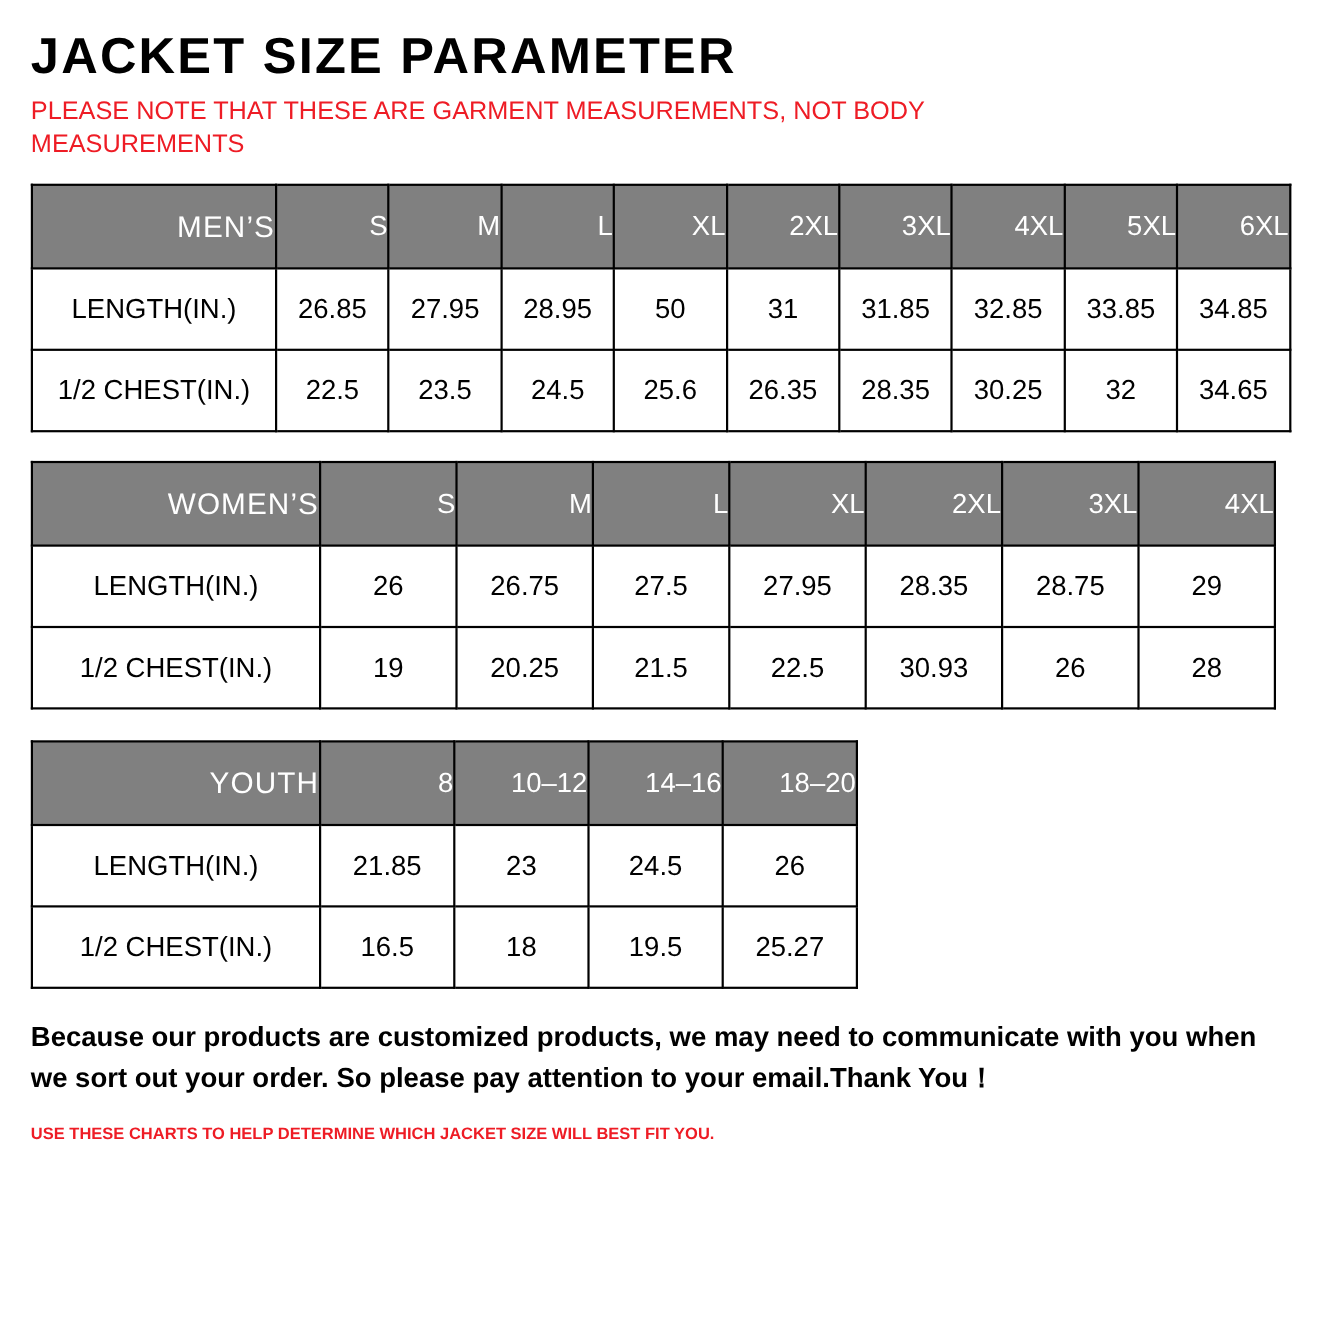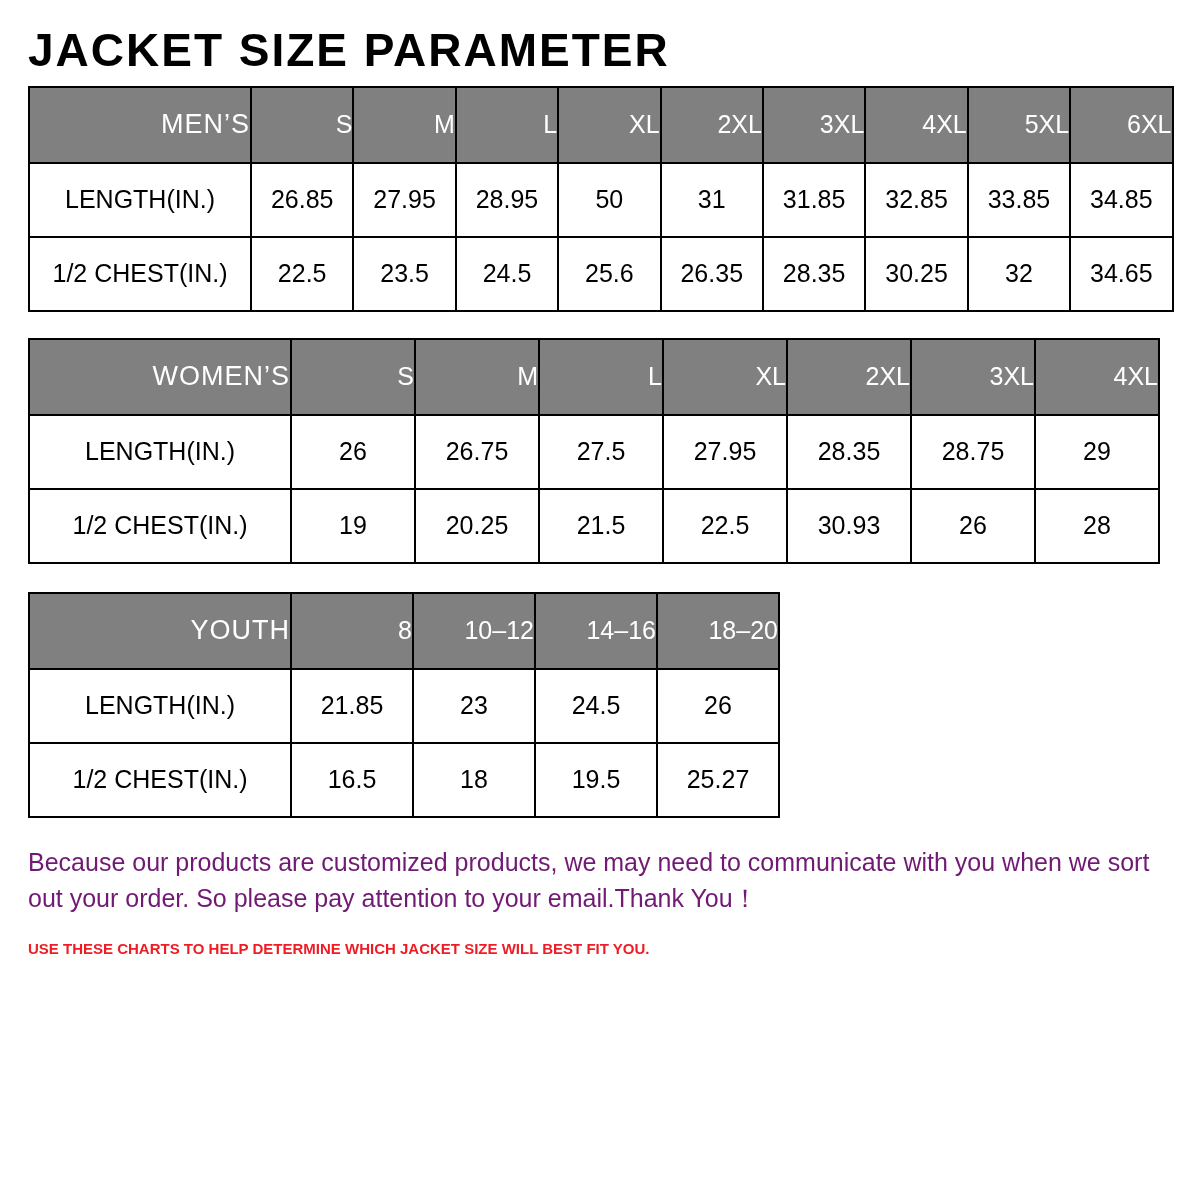--- a/index.html
+++ b/index.html
@@ -69,42 +69,44 @@
 
   #womens-table { width: 1130px; }
   #womens-table col.lbl { width: 262px; }
   #womens-table col.sz  { width: 124px; }
 
   #youth-table { width: 750px; margin-top: 28px; }
   #youth-table col.lbl { width: 262px; }
   #youth-table col.sz  { width: 122px; }
 
   .note-bottom {
-    color: #701a75;
+    color: #000000;
     font-size: 25px;
     line-height: 1.45;
     margin: 14px 0 16px 0;
     max-width: 1130px;
+    font-weight: bold;
   }
   .note-bottom2 {
     color: #ee1c25;
     font-size: 15px;
     line-height: 1.4;
     margin: 22px 0 0 0;
     max-width: 1130px;
     font-weight: bold;
   }
 </style>
 </head>
 <body>
 
 <div class="page">
 
   <h1 class="title">JACKET SIZE PARAMETER</h1>
 
+  <p class="note-top">PLEASE NOTE THAT THESE ARE GARMENT MEASUREMENTS, NOT BODY MEASUREMENTS</p>
 
   <table class="size" id="mens-table">
     <colgroup>
       <col class="lbl">
         <col class="sz">
         <col class="sz">
         <col class="sz">
         <col class="sz">
         <col class="sz">
         <col class="sz">

